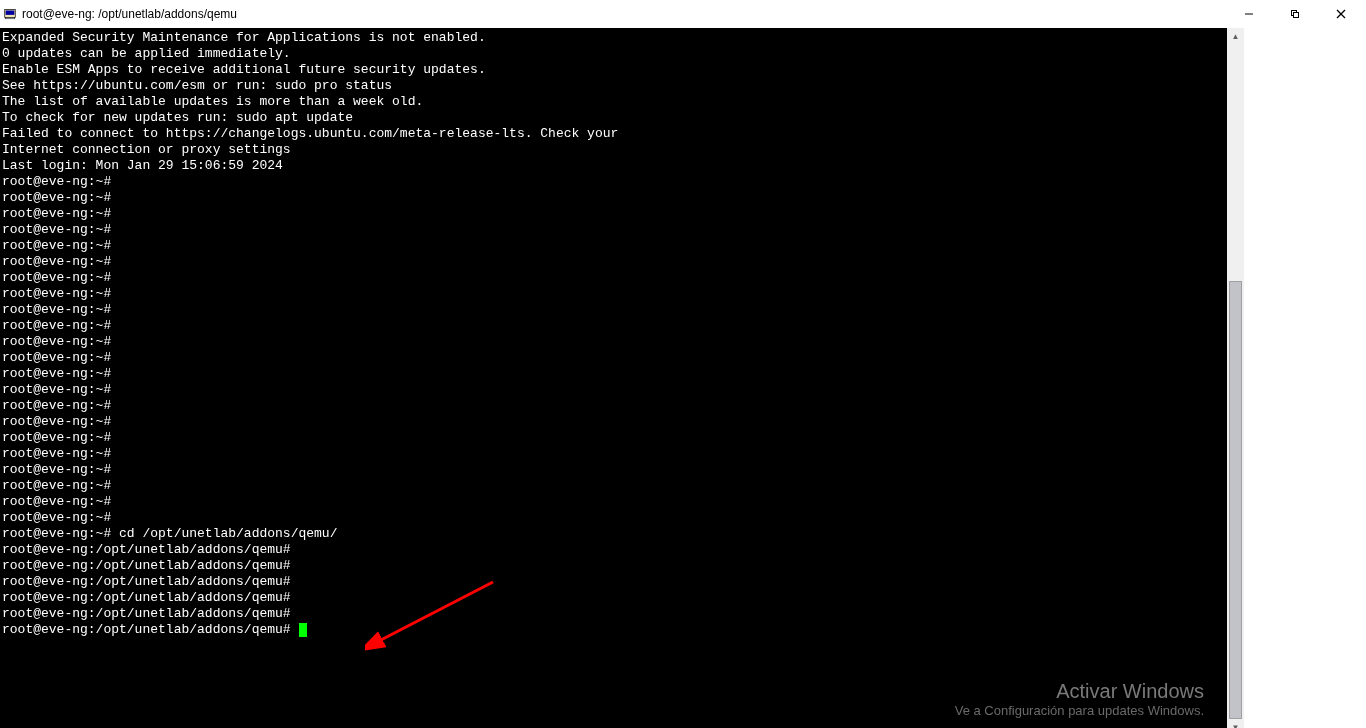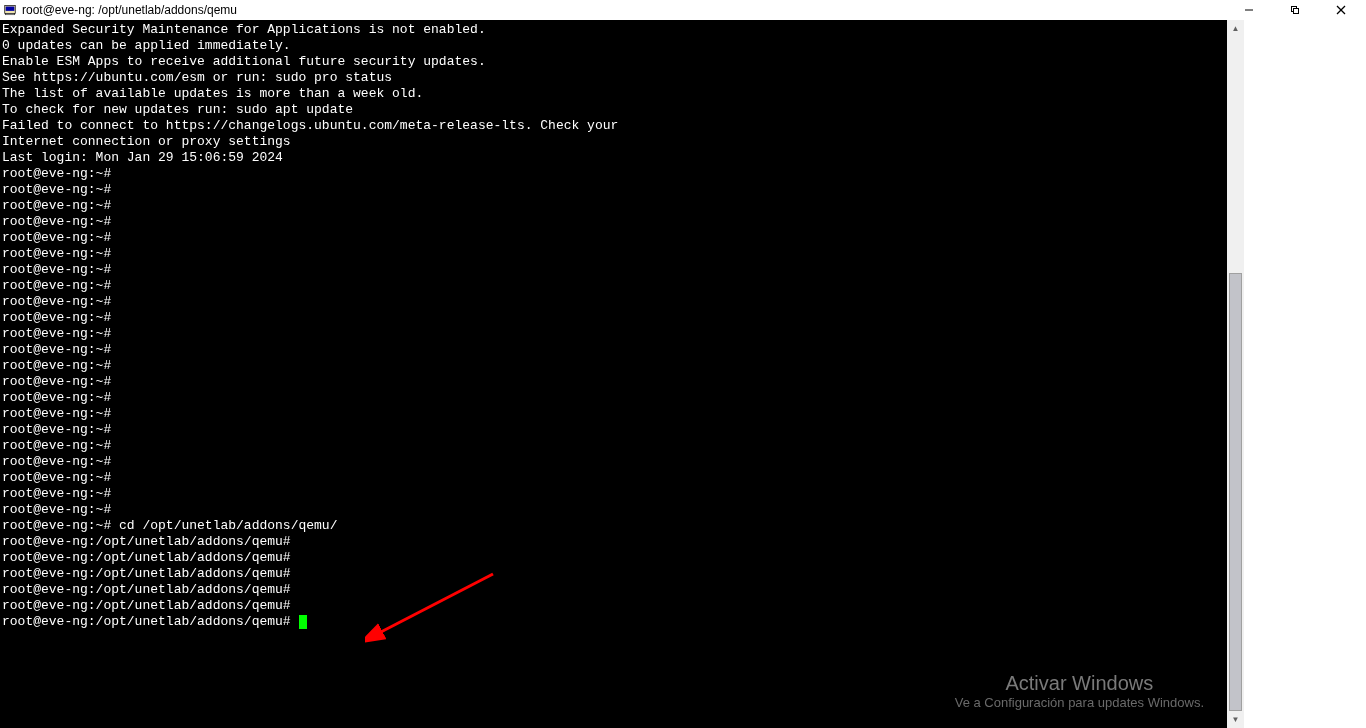--- a/index.html
+++ b/index.html
@@ -5,21 +5,21 @@
     * { margin: 0; padding: 0; box-sizing: border-box; }
     body {
       width: 1366px;
       height: 728px;
       overflow: hidden;
       font-family: "Segoe UI", Tahoma, sans-serif;
       background: #ffffff;
       position: relative;
     }
     .title-bar {
-      height: 20px;
+      height: 28px;
       background: #ffffff;
       display: flex;
       align-items: center;
       padding: 0 2px;
       font-size: 12px;
       color: #000;
     }
     .title-icon {
       width: 16px;
       height: 16px;
@@ -97,21 +97,21 @@
     .arrow-annotation {
       position: absolute;
       left: 365px;
       top: 550px;
       pointer-events: none;
     }
     .watermark {
       position: absolute;
       right: 40px;
       bottom: 18px;
-      text-align: center;
+      text-align: right;
       color: #6a6a6a;
       pointer-events: none;
     }
     .watermark .wm-title { font-size: 20px; font-weight: 400; color: #7a7a7a; }
     .watermark .wm-sub { font-size: 13px; color: #6a6a6a; }
     .line { display: block; }
   </style>
 </head>
 <body>
 

